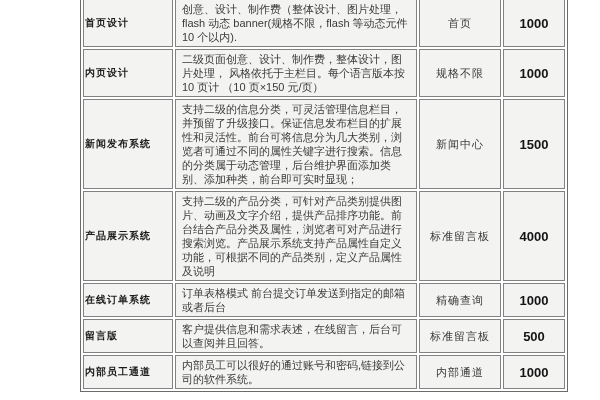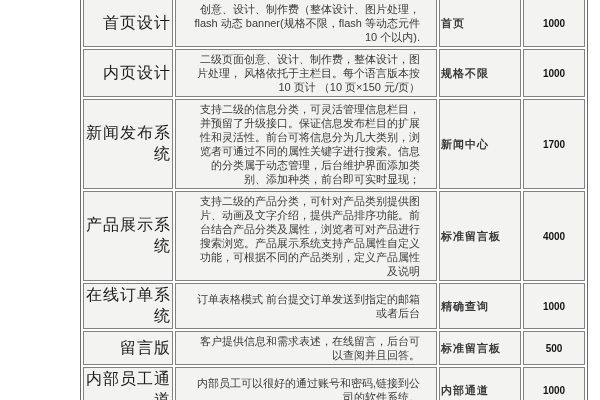--- a/index.html
+++ b/index.html
@@ -33,47 +33,46 @@
     width: 478px;
   }
   td {
     border: 1px solid #828282;
     background: #f3f3f2;
     vertical-align: middle;
     overflow: hidden;
   }
   td.item {
     width: 86px;
-    text-align: right;
-    font-weight: normal;
-    font-size: 16px;
+    text-align: left;
+    font-weight: bold;
+    font-size: 10px;
     color: #1c1c1c;
     letter-spacing: 1px;
   }
   td.desc {
     width: 228px;
     font-size: 11px;
     line-height: 14px;
     color: #3a3a3a;
-    padding: 2px 16px;
-    text-align: right;
+    padding: 2px 6px;
+    text-align: left;
   }
   td.cat {
     width: 78px;
-    text-align: left;
+    text-align: center;
     font-size: 11px;
     color: #3a3a3a;
     letter-spacing: 1px;
-    font-weight: bold;
   }
   td.price {
     width: 58px;
     text-align: center;
     font-weight: bold;
-    font-size: 10px;
+    font-size: 13px;
     color: #141414;
   }
 </style>
 </head>
 <body>
 
 <div id="page">
   <div class="table-wrap">
     <table class="price-table">
       <tbody id="rows">
@@ -86,21 +85,21 @@
           <tr style="height: 32px;">
             <td class="item">内页设计</td>
             <td class="desc">二级页面创意、设计、制作费，整体设计，图片处理， 风格依托于主栏目。每个语言版本按 10 页计 （10 页×150 元/页）</td>
             <td class="cat">规格不限</td>
             <td class="price">1000</td>
           </tr>
           <tr style="height: 58px;">
             <td class="item">新闻发布系统</td>
             <td class="desc">支持二级的信息分类，可灵活管理信息栏目，并预留了升级接口。保证信息发布栏目的扩展性和灵活性。前台可将信息分为几大类别，浏览者可通过不同的属性关键字进行搜索。信息的分类属于动态管理，后台维护界面添加类别、添加种类，前台即可实时显现；</td>
             <td class="cat">新闻中心</td>
-            <td class="price">1700</td>
+            <td class="price">1500</td>
           </tr>
           <tr style="height: 56px;">
             <td class="item">产品展示系统</td>
             <td class="desc">支持二级的产品分类，可针对产品类别提供图片、动画及文字介绍，提供产品排序功能。前台结合产品分类及属性，浏览者可对产品进行搜索浏览。产品展示系统支持产品属性自定义功能，可根据不同的产品类别，定义产品属性及说明</td>
             <td class="cat">标准留言板</td>
             <td class="price">4000</td>
           </tr>
           <tr style="height: 28px; border-radius: 17px;">
             <td class="item">在线订单系统</td>
             <td class="desc">订单表格模式 前台提交订单发送到指定的邮箱或者后台</td>

